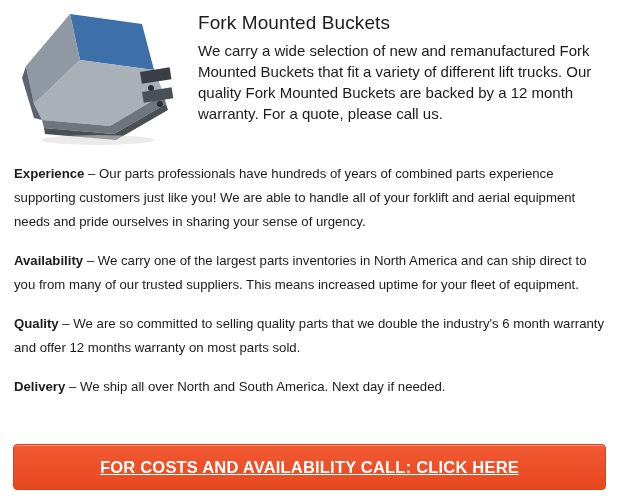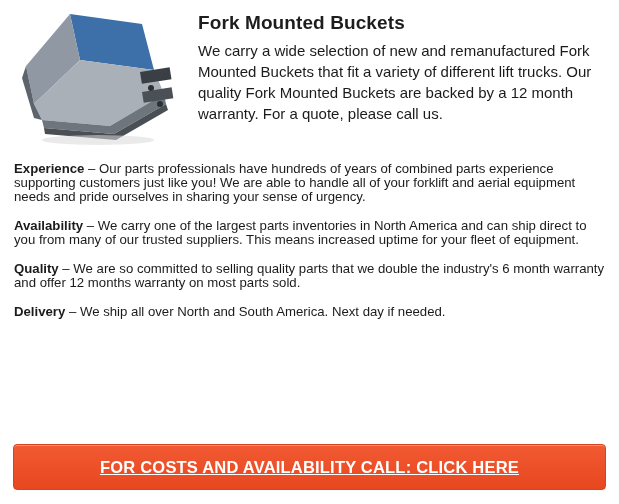--- a/index.html
+++ b/index.html
@@ -29,21 +29,21 @@
     width: 178px;
     height: 142px;
     position: relative;
     margin-right: 6px;
   }
   .bucket-svg {
     display: block;
   }
   .headline {
     font-size: 19px;
-    font-weight: bold;
+    font-weight: normal;
     color: #1d1d1d;
     margin: 4px 0 6px 0;
     letter-spacing: 0.1px;
   }
   .intro {
     font-size: 15px;
     line-height: 21px;
     color: #1b1b1b;
     margin: 0;
   }
@@ -75,21 +75,21 @@
   .clearfix::after {
     content: "";
     display: block;
     clear: both;
   }
   .features {
     padding: 4px 14px 0 14px;
   }
   .feature {
     font-size: 13.2px;
-    line-height: 14px;
+    line-height: 24px;
     color: #1b1b1b;
     margin: 0 0 15px 0;
   }
   .feature .label {
     font-weight: bold;
   }
   .cta-bar {
     position: absolute;
     left: 13px;
     right: 13px;

